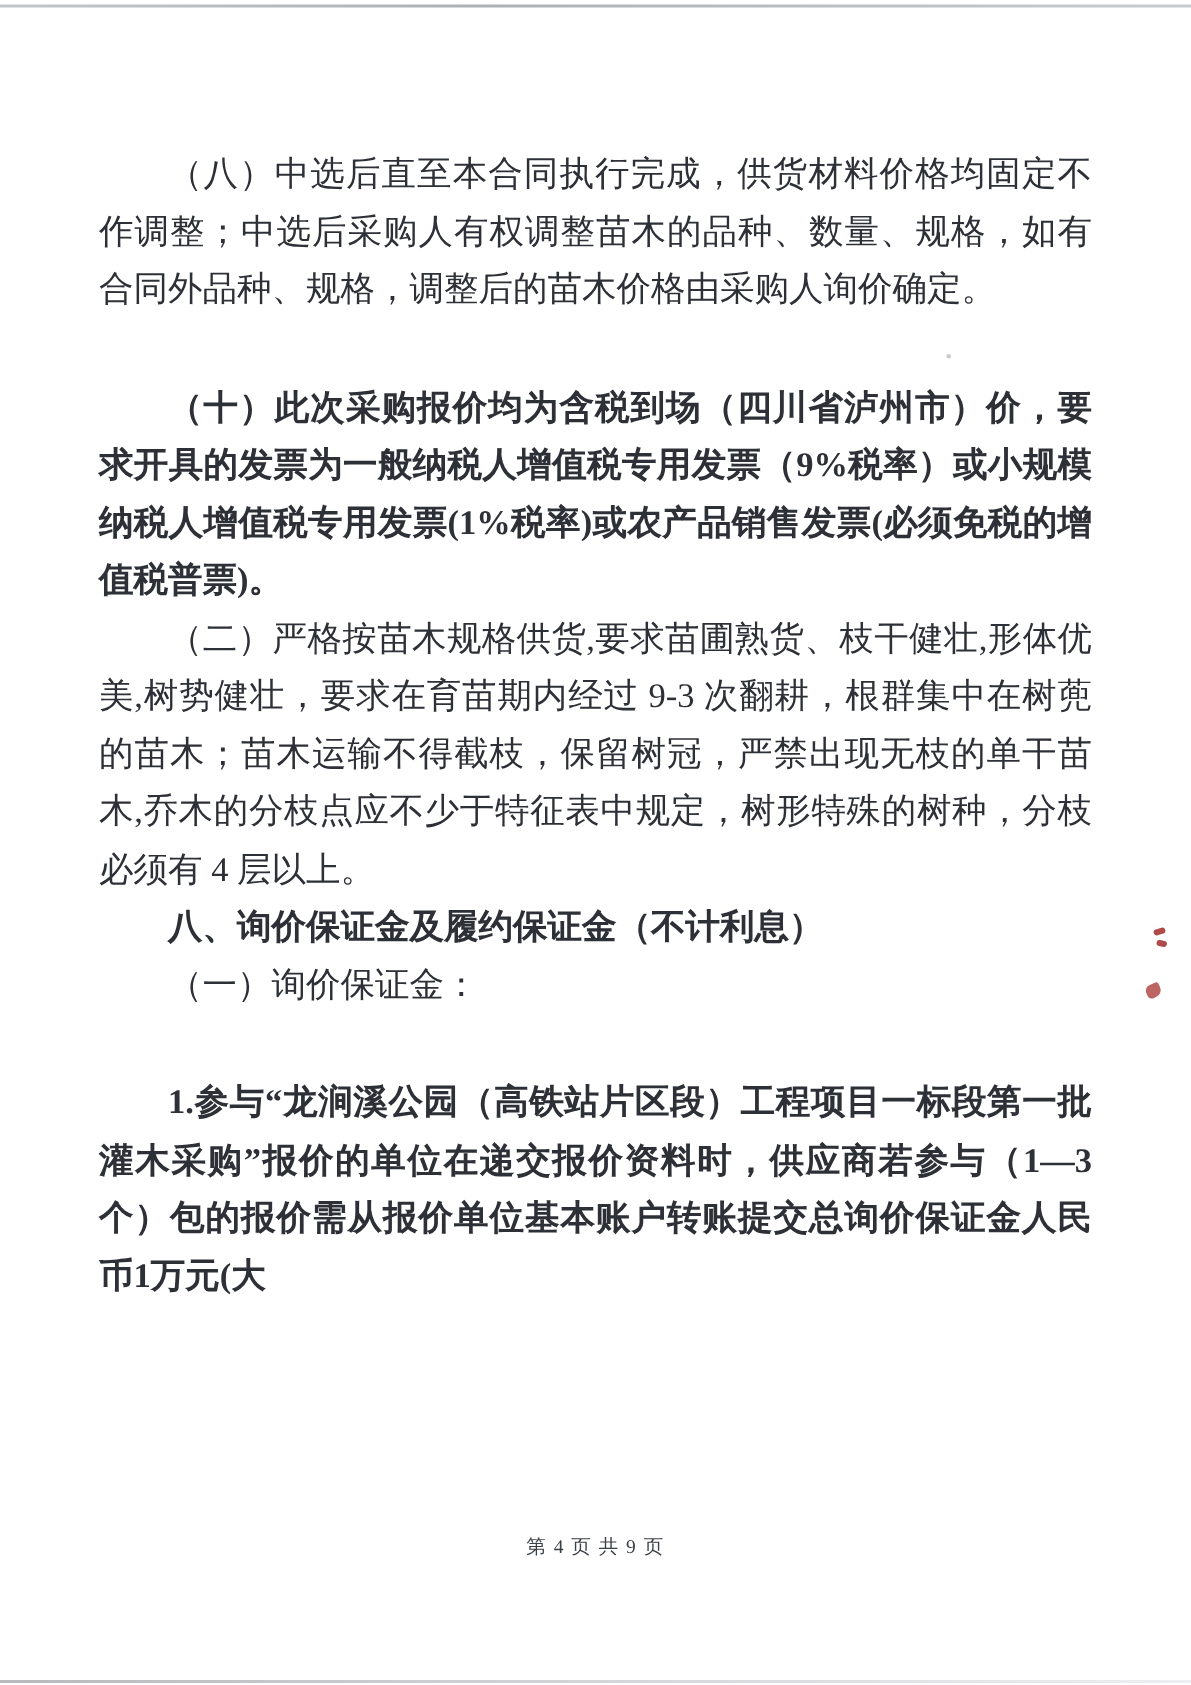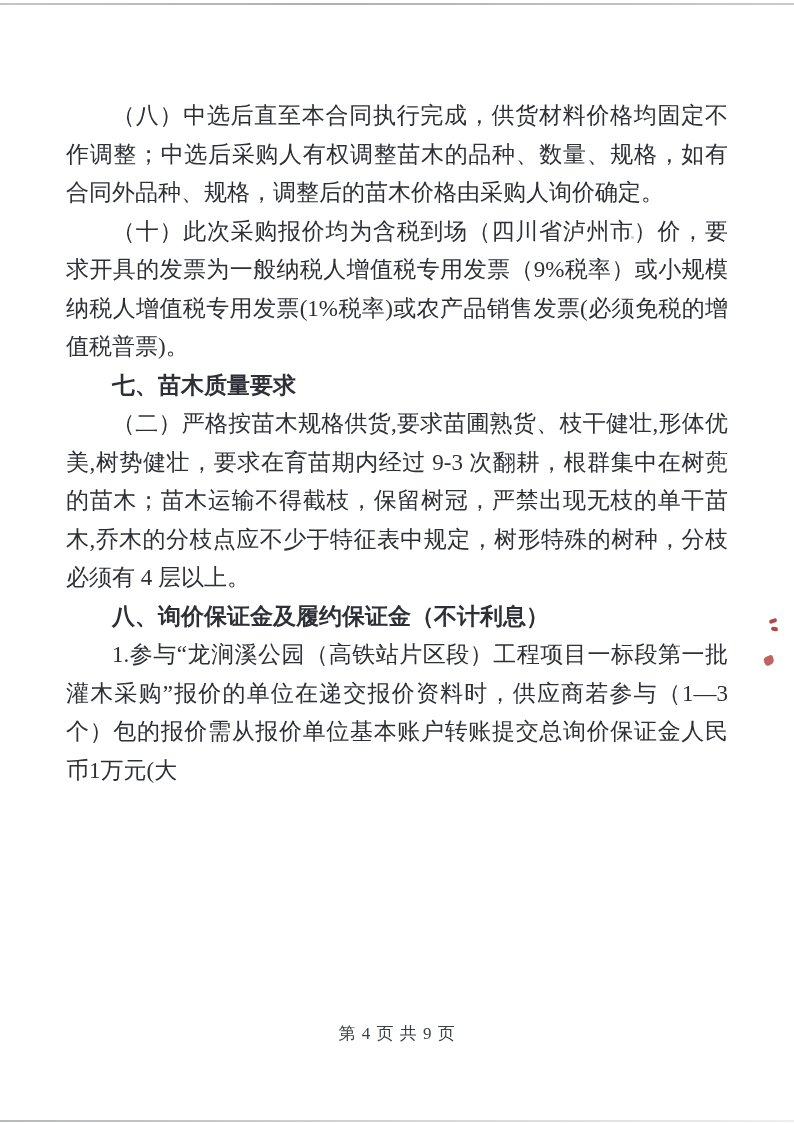--- a/index.html
+++ b/index.html
@@ -36,30 +36,30 @@
     color: #2e3037;
     font-size: 23px;
     line-height: 38.5px;
     text-align: justify;
   }
   .content p {
     margin: 0;
     padding: 0;
     text-indent: 2em;
   }
-  .content p.bold { font-weight: normal; }
+  .content p.bold { font-weight: bold; margin-top: 40px; }
   .content p.heading { font-weight: bold; }
   
   .footer {
     position: absolute;
     top: 1022px;
     left: 0;
     width: 794px;
     text-align: center;
-    font-size: 17px;
+    font-size: 13px;
     letter-spacing: 1px;
     color: #3a3f45;
   }
   
   .red-mark {
     position: absolute;
     background: #b04a48;
   }
   .red-mark.m1 {
     left: 769px; top: 619px;
@@ -89,23 +89,23 @@
   .speck.s1 { left: 631px; top: 236px; width: 3px; height: 3px; border-radius: 50%; }
 </style>
 </head>
 <body>
 
 <div class="scan-edge-top"></div>
 
 <div class="content">
   <p>（八）中选后直至本合同执行完成，供货材料价格均固定不作调整；中选后采购人有权调整苗木的品种、数量、规格，如有合同外品种、规格，调整后的苗木价格由采购人询价确定。</p>
   <p class="bold">（十）此次采购报价均为含税到场（四川省泸州市）价，要求开具的发票为一般纳税人增值税专用发票（9%税率）或小规模纳税人增值税专用发票(1%税率)或农产品销售发票(必须免税的增值税普票)。</p>
-  <p class="heading">七、苗木质量要求</p>
   <p>（二）严格按苗木规格供货,要求苗圃熟货、枝干健壮,形体优美,树势健壮，要求在育苗期内经过 9-3 次翻耕，根群集中在树蔸的苗木；苗木运输不得截枝，保留树冠，严禁出现无枝的单干苗木,乔木的分枝点应不少于特征表中规定，树形特殊的树种，分枝必须有 4 层以上。</p>
   <p class="heading">八、询价保证金及履约保证金（不计利息）</p>
+  <p>（一）询价保证金：</p>
   <p class="bold">1.参与“龙涧溪公园（高铁站片区段）工程项目一标段第一批灌木采购”报价的单位在递交报价资料时，供应商若参与（1—3个）包的报价需从报价单位基本账户转账提交总询价保证金人民币1万元(大</p>
 </div>
 
 <div class="footer">第 4 页 共 9 页</div>
 
 <span class="red-mark m1"></span>
 <span class="red-mark m2"></span>
 <span class="red-mark m3"></span>
 <span class="speck s1"></span>
 

